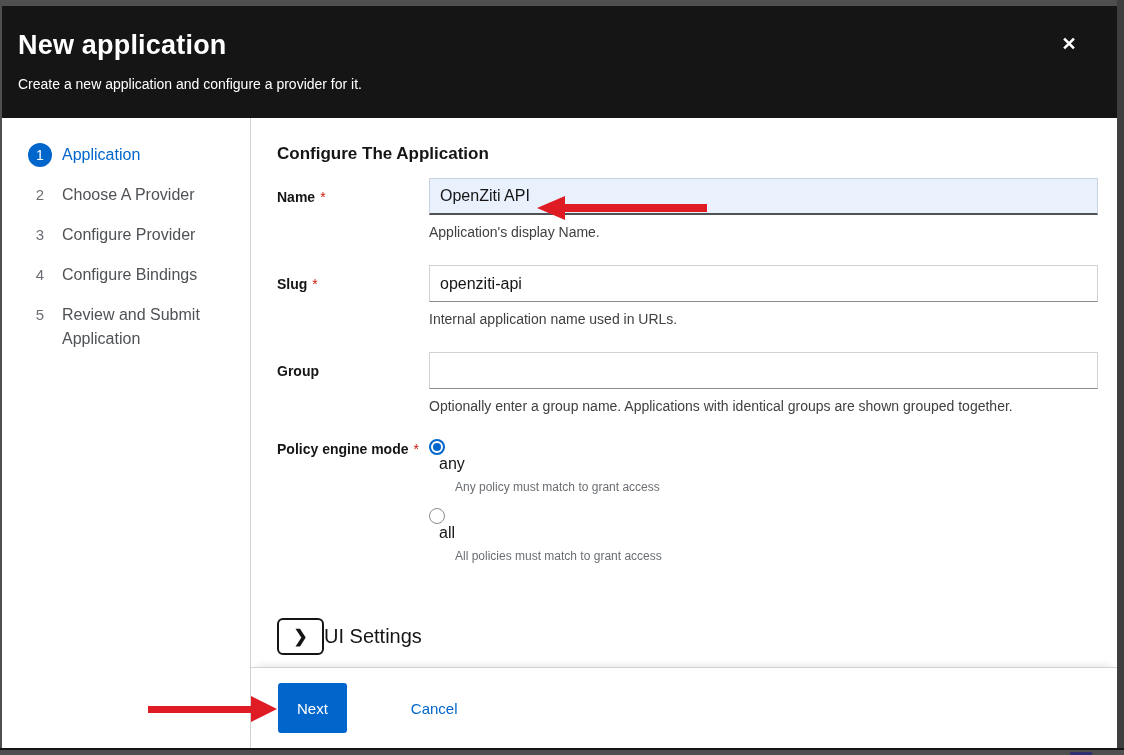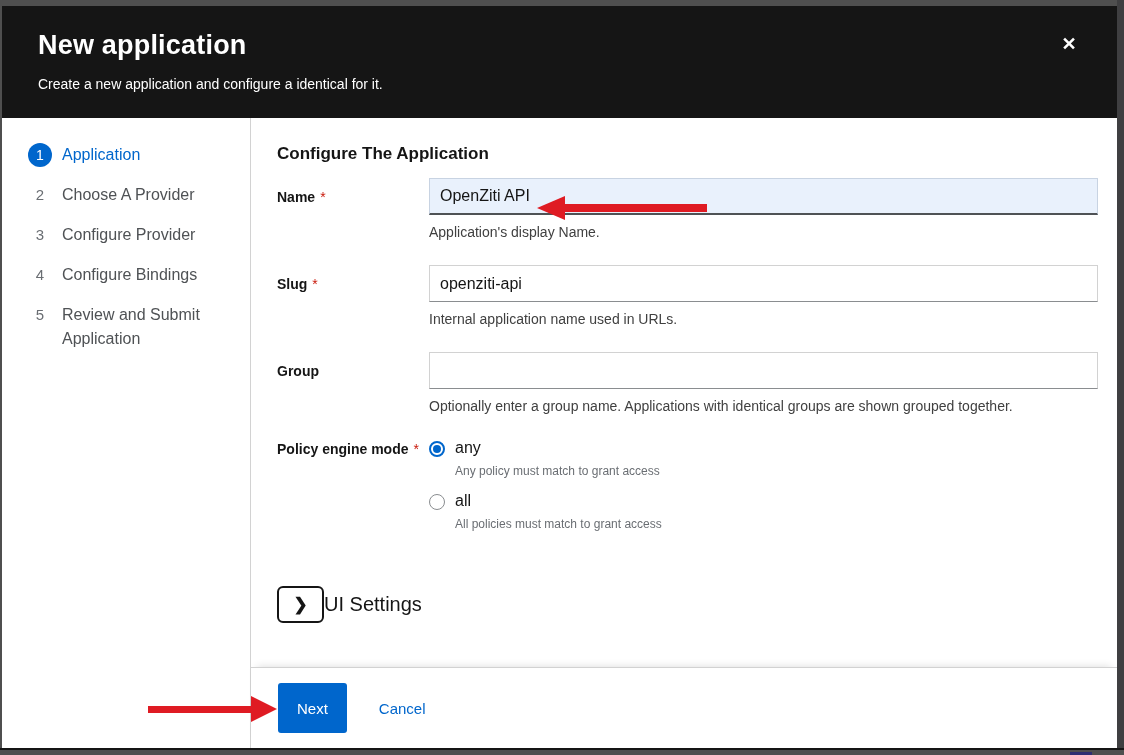--- a/index.html
+++ b/index.html
@@ -17,21 +17,21 @@
 
   
   .modal {
     position:absolute; left:2px; top:6px; width:1115px; height:742px;
     background:#fff; display:flex; flex-direction:column;
   }
 
   
   .modal-header {
     height:112px; background:#151515; color:#fff;
-    padding:24px 26px 0 36px; position:relative; flex:0 0 auto;
+    padding:24px 26px 0 16px; position:relative; flex:0 0 auto;
   }
   .modal-title { font-size:27px; font-weight:600; letter-spacing:.2px; }
   .modal-subtitle { font-size:14px; margin-top:15px; font-weight:400; }
   .close-btn {
     position:absolute; top:26px; right:36px; width:24px; height:24px;
     background:none; border:none; color:#fff; font-size:18px; font-weight:700;
     cursor:pointer; line-height:24px; text-align:center;
   }
 
   
@@ -68,21 +68,21 @@
     padding:4px 10px; background:#fff;
     border:1px solid #d2d2d2; border-bottom:1px solid #8a8d90;
     outline:none;
   }
   .text-input.highlighted {
     background:#e9f1fc; border:1px solid #c8d3e2; border-bottom:2px solid #4f5255;
   }
   .helper { font-size:14px; color:#404040; margin-top:9px; }
 
   
-  .radio-option { display:flex; align-items:flex-end; }
+  .radio-option { display:flex; align-items:flex-start;flex-direction:column; }
   .radio-circle {
     width:16px; height:16px; border-radius:50%; background:#fff;
     border:1px solid #8a8d90; flex:0 0 auto; position:relative; cursor:pointer;
   }
   .radio-circle.checked { border:2px solid #0066cc; }
   .radio-circle.checked::after {
     content:""; position:absolute; left:2px; top:2px; width:8px; height:8px;
     border-radius:50%; background:#0066cc;
   }
   .radio-label { margin-left:10px; font-size:16px; color:#151515; cursor:pointer; }
@@ -104,21 +104,21 @@
     flex:0 0 81px; border-top:1px solid #d2d2d2;
     box-shadow:0 -6px 8px -6px rgba(0,0,0,.15);
     display:flex; align-items:center; padding-left:27px; background:#fff;
   }
   .next-btn {
     background:#0066cc; color:#fff; border:none; border-radius:3px;
     font-size:15px; padding:0 19px; height:50px; cursor:pointer;
     font-family:"Liberation Sans", sans-serif;
   }
   .cancel-link {
-    margin-left:32px; color:#0066cc; font-size:15px; text-decoration:none; cursor:pointer;
+    margin-left:64px; color:#0066cc; font-size:15px; text-decoration:none; cursor:pointer;
   }
 
   
   .anno-arrow { position:absolute; display:flex; align-items:center; z-index:20; pointer-events:none; }
   .arrow-shaft { height:8px; background:#df1b23; flex:1; }
   .head-left {
     width:0; height:0; border-top:12px solid transparent;
     border-bottom:12px solid transparent; border-right:28px solid #df1b23;
   }
   .head-right {
@@ -129,21 +129,21 @@
   #arrow-next { left:148px; top:696px; width:129px; height:26px; }
   #arrow-next .arrow-shaft { height:7px; }
 </style>
 </head>
 <body>
 
 <div class="modal">
 
   <div class="modal-header">
     <div class="modal-title">New application</div>
-    <div class="modal-subtitle">Create a new application and configure a identical for it.</div>
+    <div class="modal-subtitle">Create a new application and configure a provider for it.</div>
     <button class="close-btn">✕</button>
   </div>
 
   <div class="modal-body">
 
     <nav class="wizard-nav">
       <div class="wizard-step active">
         <span class="step-num">1</span>
         <span class="step-label">Application</span>
       </div>

